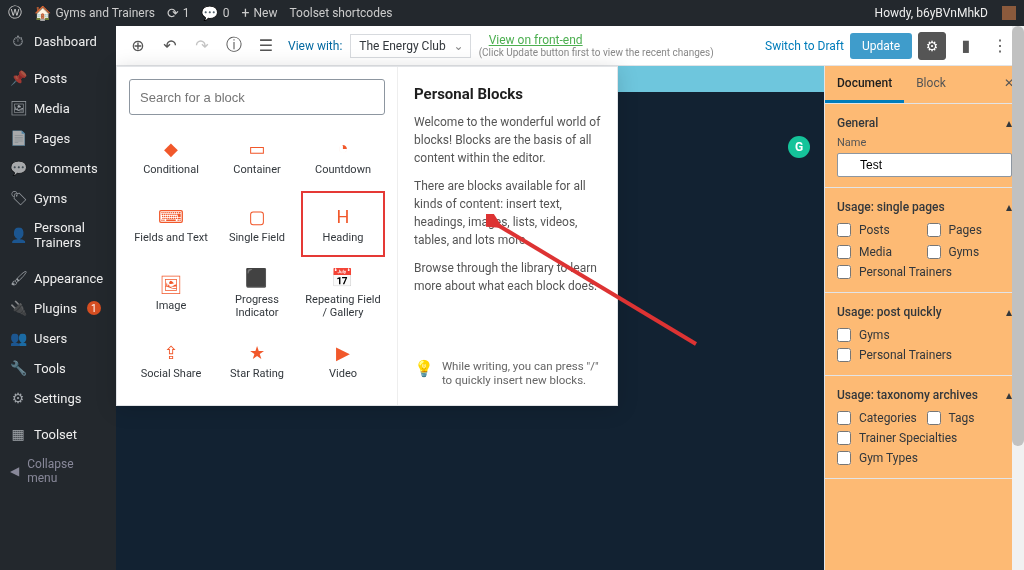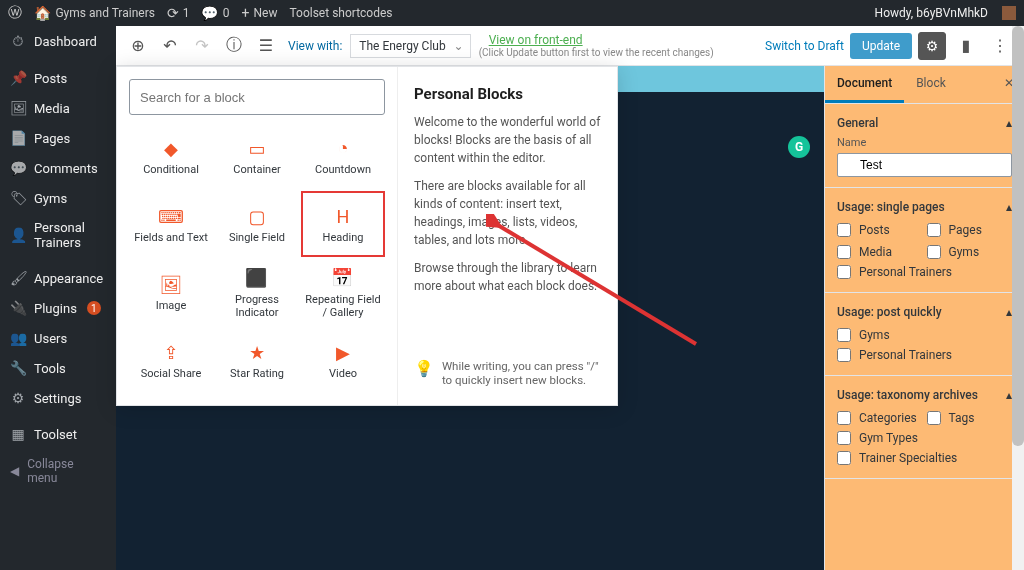--- a/index.html
+++ b/index.html
@@ -473,24 +473,24 @@
             <input type="checkbox" style="">
             <span>Categories</span>
           </label>
         <label class="check-row">
             <input type="checkbox" style="">
             <span>Tags</span>
           </label>
       </div>
       <label class="check-row">
           <input type="checkbox" style="">
-          <span>Gym Types</span>
+          <span>Trainer Specialties</span>
         </label>
       <label class="check-row">
           <input type="checkbox" style="">
-          <span>Trainer Specialties</span>
+          <span>Gym Types</span>
         </label>
     </div>
   </aside>
 </div>
 
 <div class="scroll-track"></div>
 <div class="scroll-thumb"></div>
 
 </body></html>

